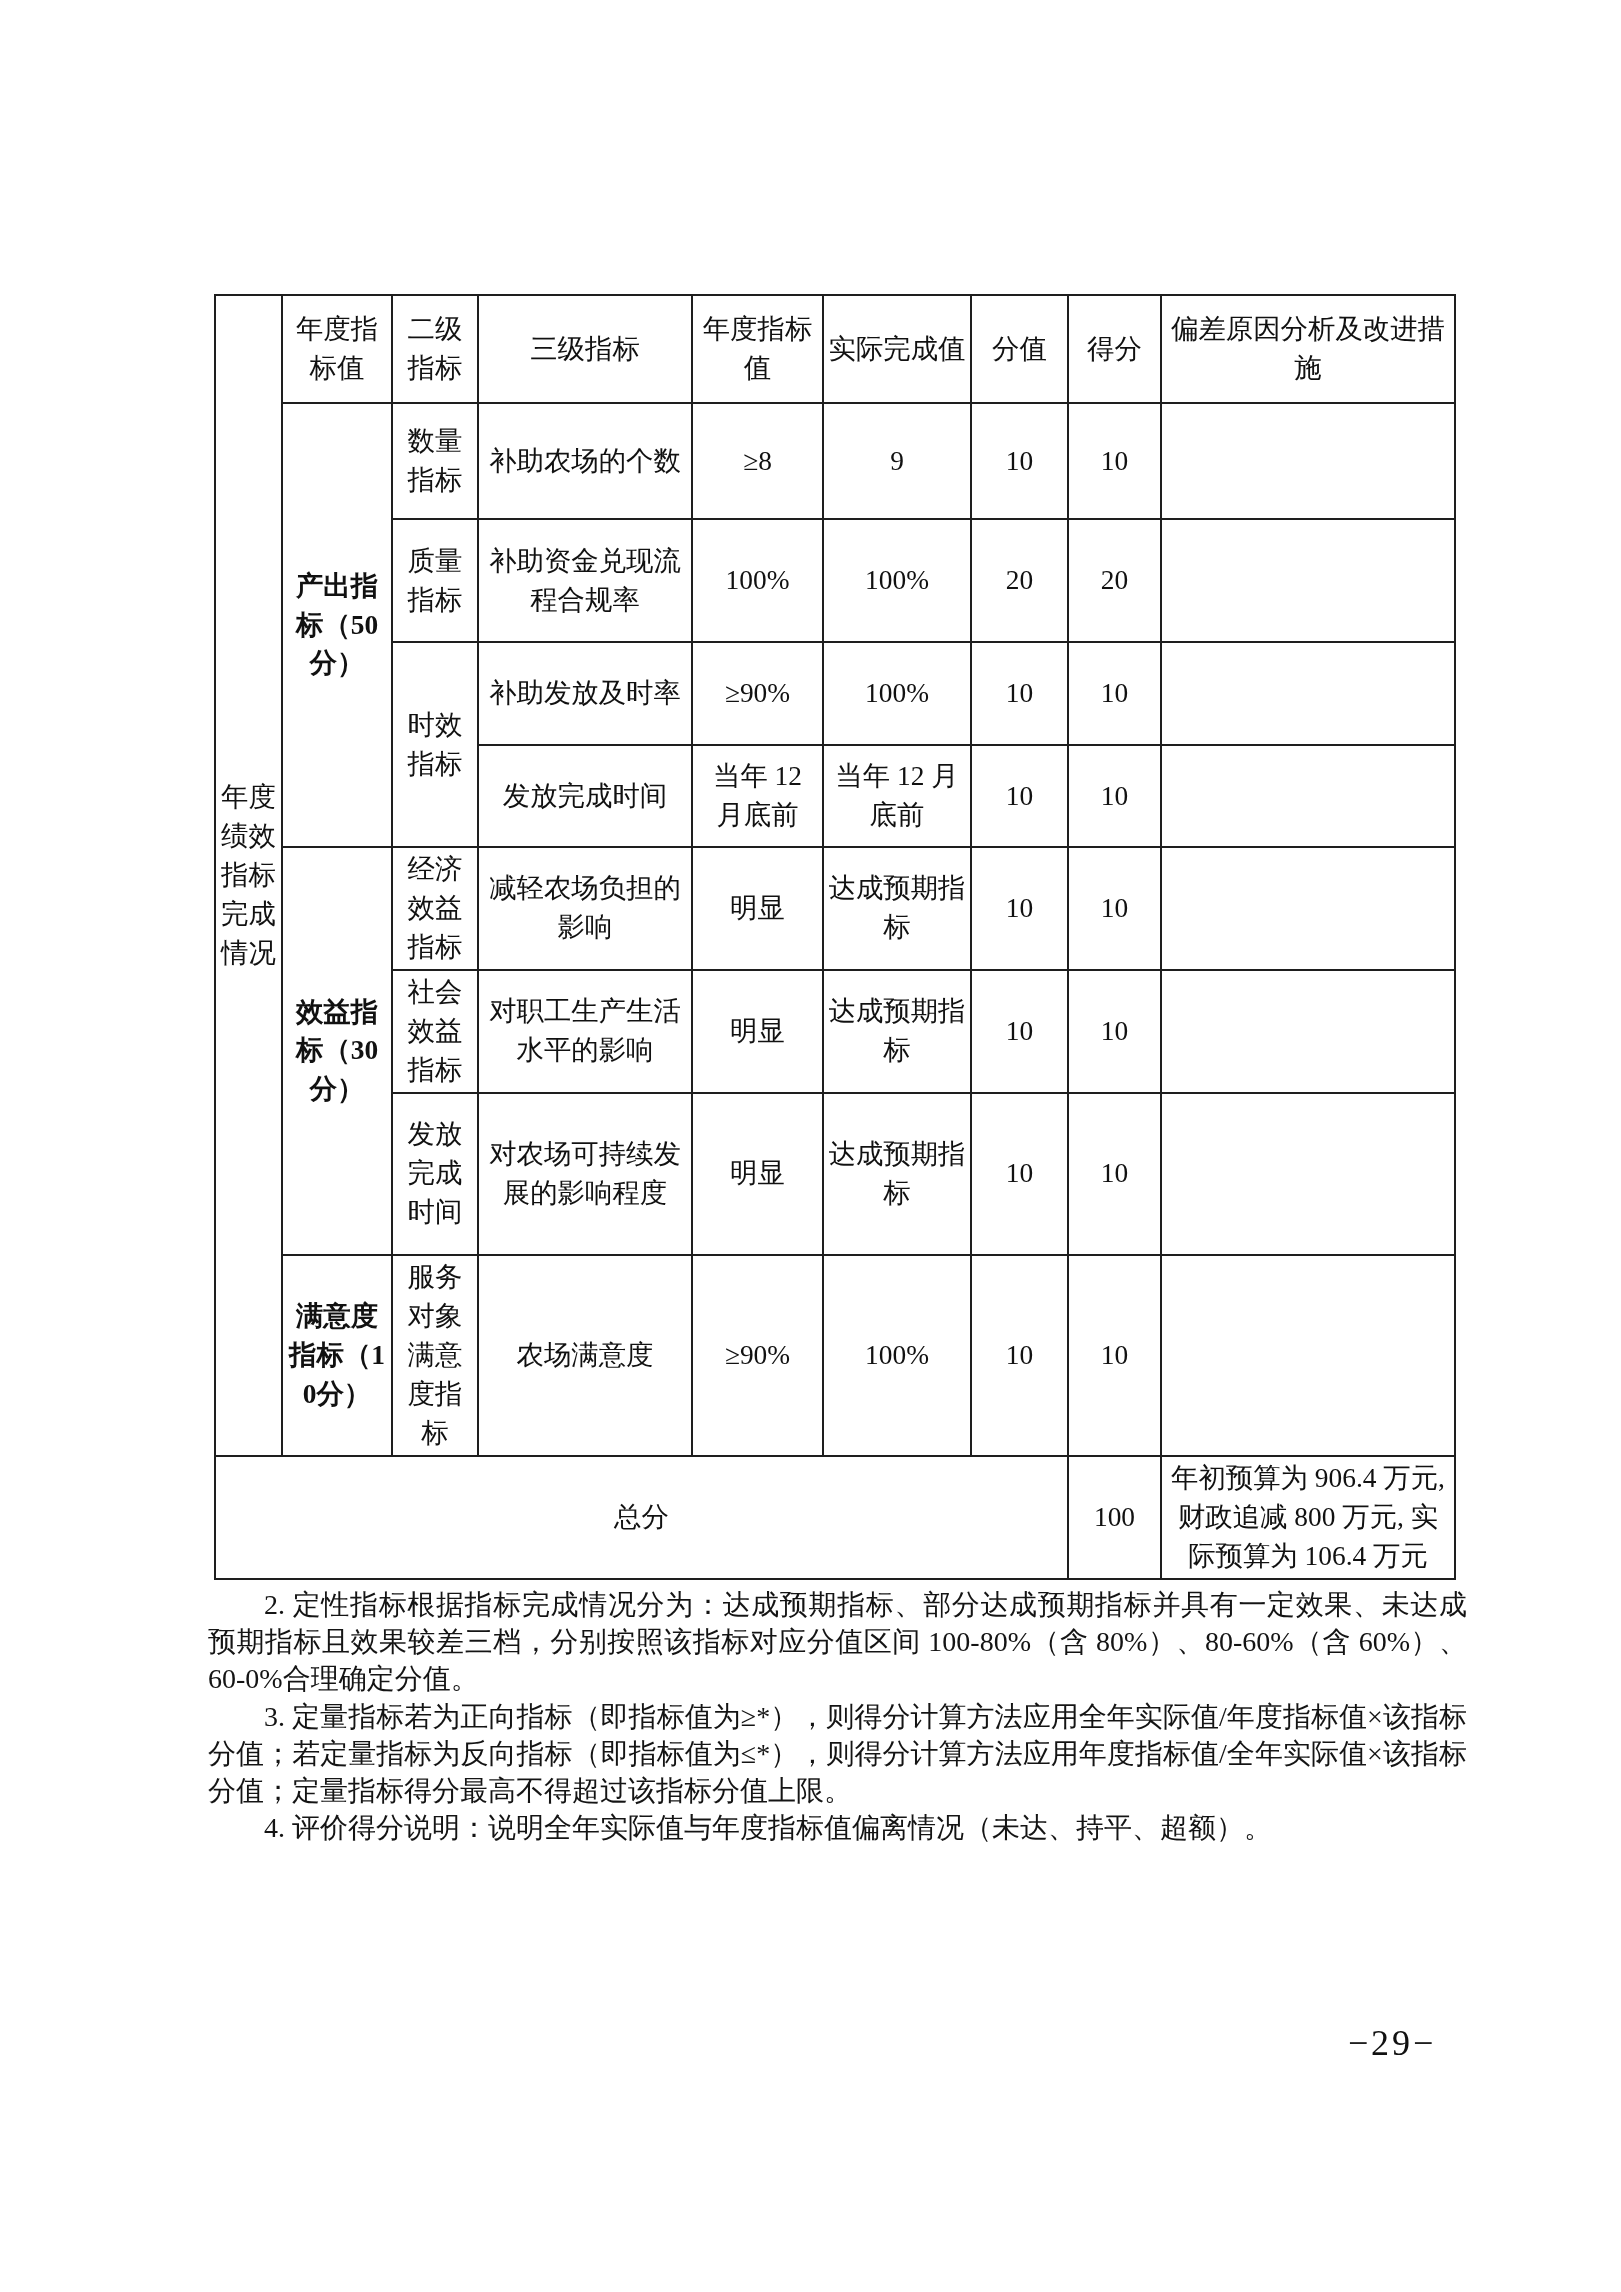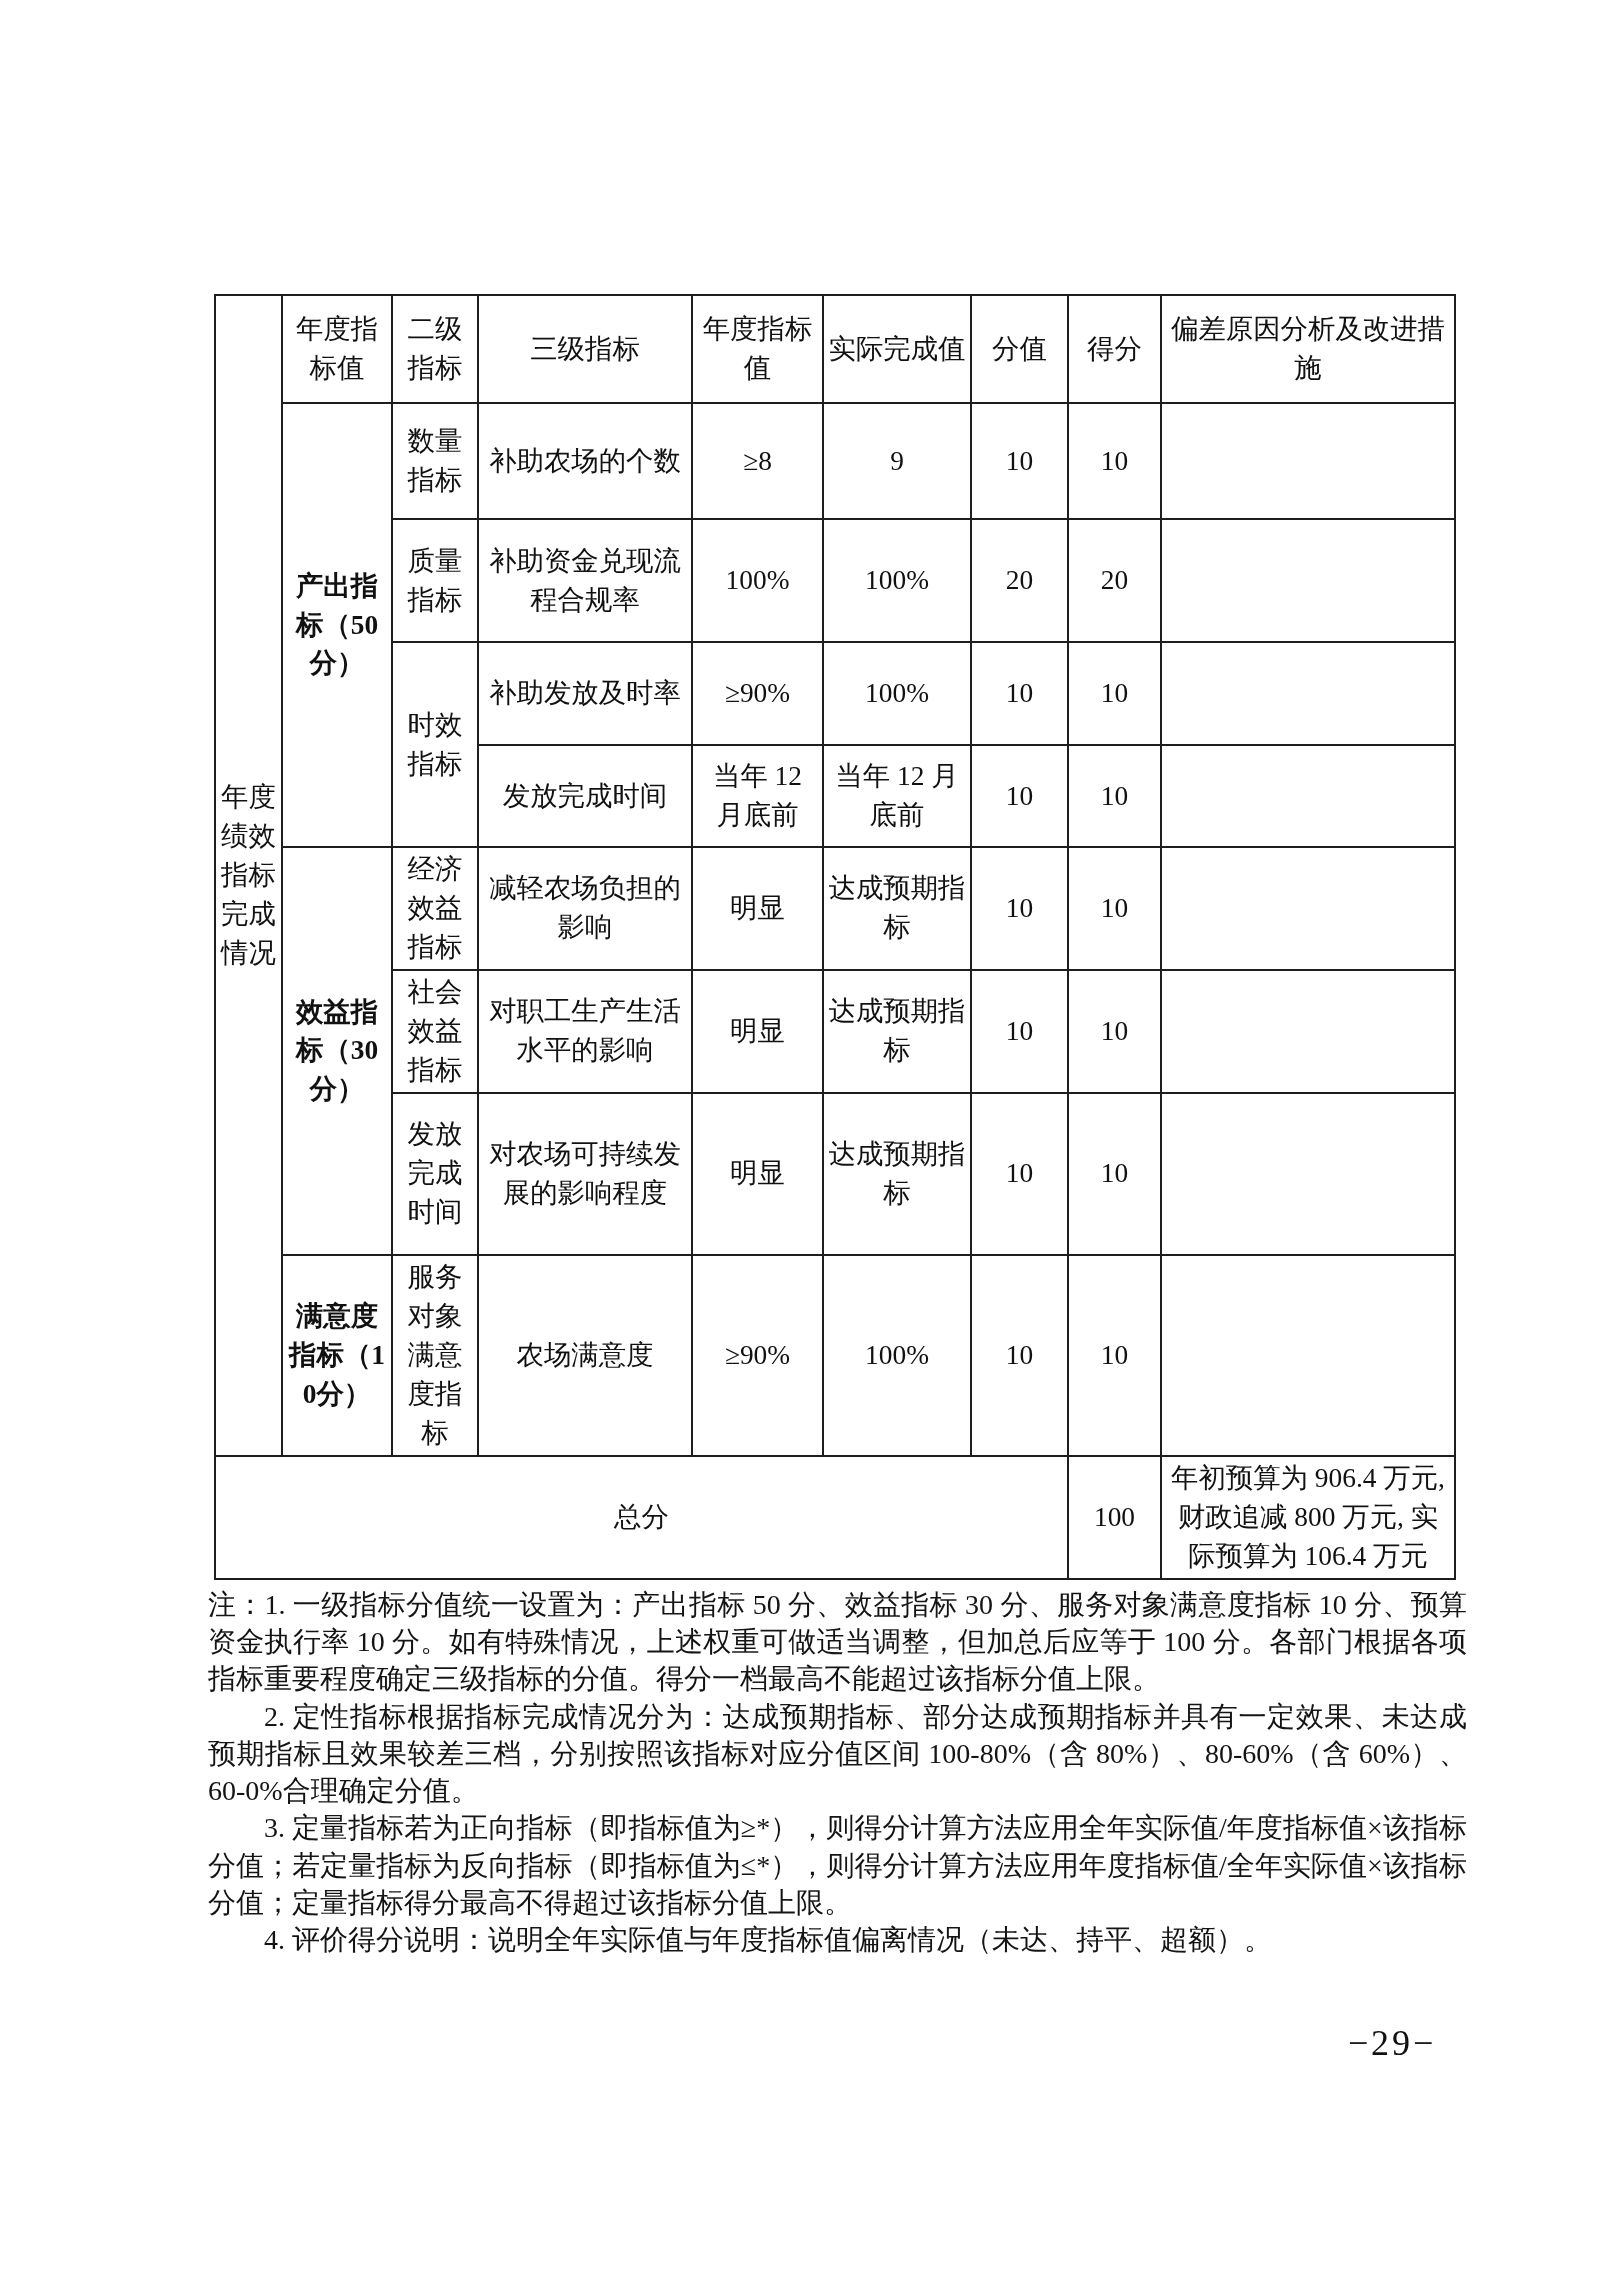--- a/index.html
+++ b/index.html
@@ -194,21 +194,20 @@
 
     <tr style="height:123px">
       <td colspan="7" class="total-label">总分</td>
       <td class="num-cell">100</td>
       <td class="total-remark">年初预算为 906.4 万元, 财政追减 800 万元, 实际预算为 106.4 万元</td>
     </tr>
   </tbody>
     </table>
 
   <div class="notes">
-    <p>注：1. 一级指标分值统一设置为：产出指标 50 分、效益指标 30 分、服务对象满意度指标 10 分、预算资金执行率 10 分。如有特殊情况，上述权重可做适当调整，但加总后应等于 100 分。各部门根据各项指标重要程度确定三级指标的分值。得分一档最高不能超过该指标分值上限。</p>
     <p class="indent">2. 定性指标根据指标完成情况分为：达成预期指标、部分达成预期指标并具有一定效果、未达成预期指标且效果较差三档，分别按照该指标对应分值区间 100-80%（含 80%）、80-60%（含 60%）、60-0%合理确定分值。</p>
     <p class="indent">3. 定量指标若为正向指标（即指标值为≥*），则得分计算方法应用全年实际值/年度指标值×该指标分值；若定量指标为反向指标（即指标值为≤*），则得分计算方法应用年度指标值/全年实际值×该指标分值；定量指标得分最高不得超过该指标分值上限。</p>
     <p class="indent">4. 评价得分说明：说明全年实际值与年度指标值偏离情况（未达、持平、超额）。</p>
   </div>
 
   <div class="page-number">−29−</div>
 
 </div>
 
 

